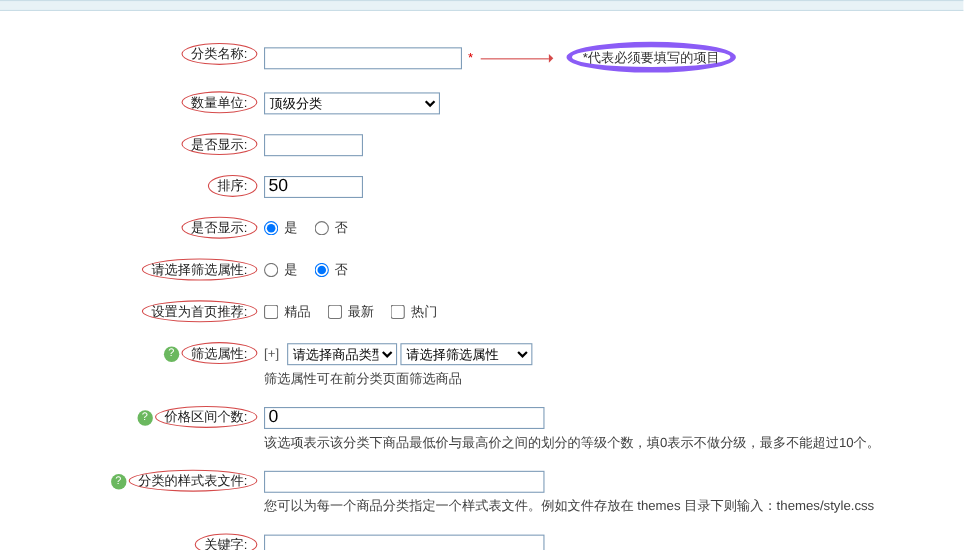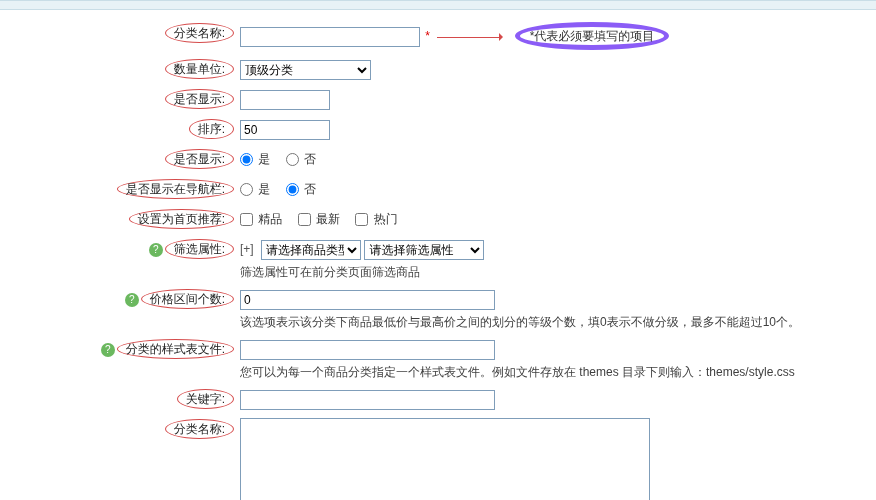--- a/index.html
+++ b/index.html
@@ -16,20 +16,21 @@
     border-top: 1px solid #c9dde6;
     border-bottom: 1px solid #c9dde6;
   }
   .form-wrap {
     padding: 12px 0;
   }
   .row {
     display: flex;
     align-items: flex-start;
     margin-bottom: 8px;
+    margin-top: 16px;
   }
   .lbl {
     width: 238px;
     text-align: right;
     padding-right: 4px;
     line-height: 22px;
     position: relative;
   }
   .lbl .circled {
     display: inline-block;
@@ -40,21 +41,21 @@
     color: #222;
   }
   .ctrl {
     padding-left: 2px;
     line-height: 22px;
   }
   input[type=text] {
     border: 1px solid #7f9db9;
     height: 20px;
     padding: 1px 3px;
-    font-size: 12px;
+    font-size: 16px;
     vertical-align: middle;
   }
   select {
     border: 1px solid #7f9db9;
     height: 20px;
     font-size: 12px;
     vertical-align: middle;
     background: #fff;
   }
   textarea {
@@ -137,21 +138,21 @@
       <input type="text" style="width: 180px;" value="">
       <span class="star">*</span>
       <span class="arrow"></span>
       <span class="legend">*代表必须要填写的项目</span>
     </div>
   </div>
 
   <div class="row">
     <div class="lbl"><span class="circled">数量单位:</span></div>
     <div class="ctrl">
-      <select style="width:131px">
+      <select style="width:160px">
         <option>顶级分类</option>
       </select>
     </div>
   </div>
 
   <div class="row">
     <div class="lbl"><span class="circled">是否显示:</span></div>
     <div class="ctrl">
       <input type="text" style="width: 90px;" value="">
     </div>
@@ -166,21 +167,21 @@
 
   <div class="row">
     <div class="lbl"><span class="circled">是否显示:</span></div>
     <div class="ctrl radio-grp">
       <label><input type="radio" name="disp" checked="" style=""> <span>是</span></label>
       <label><input type="radio" name="disp" style=""> <span>否</span></label>
     </div>
   </div>
 
   <div class="row">
-    <div class="lbl"><span class="circled">是否显示在导航栏:</span></div>
+    <div class="lbl"><span class="circled">请选择筛选属性:</span></div>
     <div class="ctrl radio-grp">
       <label><input type="radio" name="nav" style=""> <span>是</span></label>
       <label><input type="radio" name="nav" checked="" style=""> <span>否</span></label>
     </div>
   </div>
 
   <div class="row">
     <div class="lbl"><span class="circled">设置为首页推荐:</span></div>
     <div class="ctrl chk-grp">
       <label><input type="checkbox" style=""> <span>精品</span></label>

